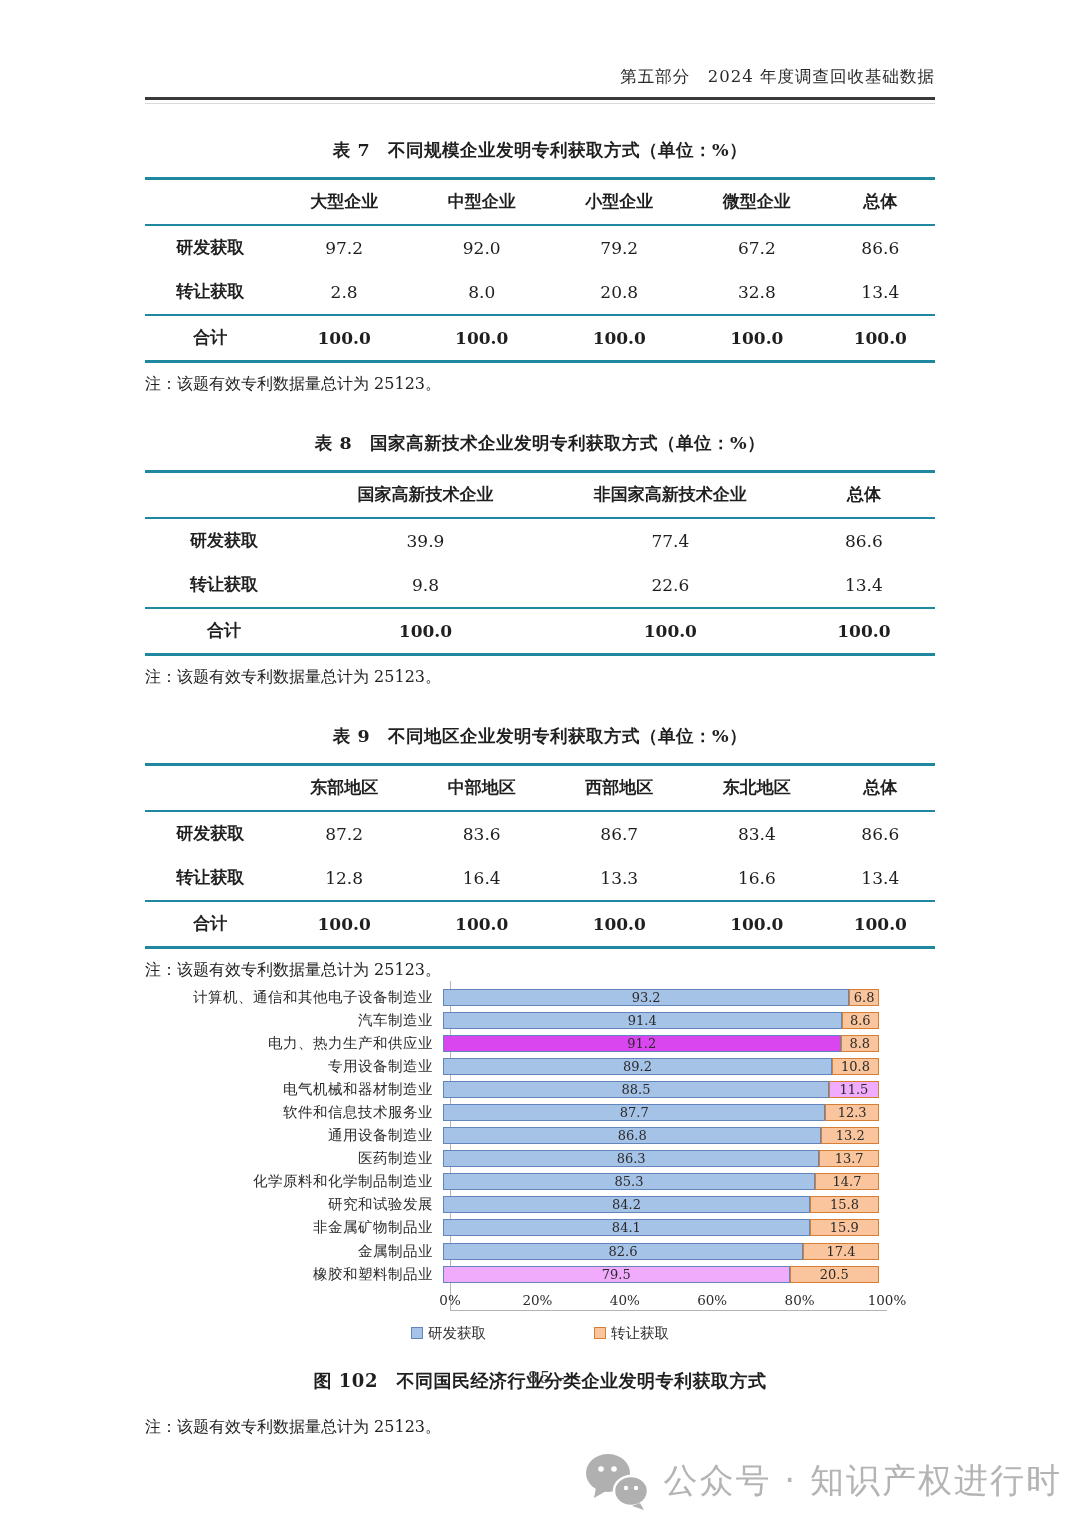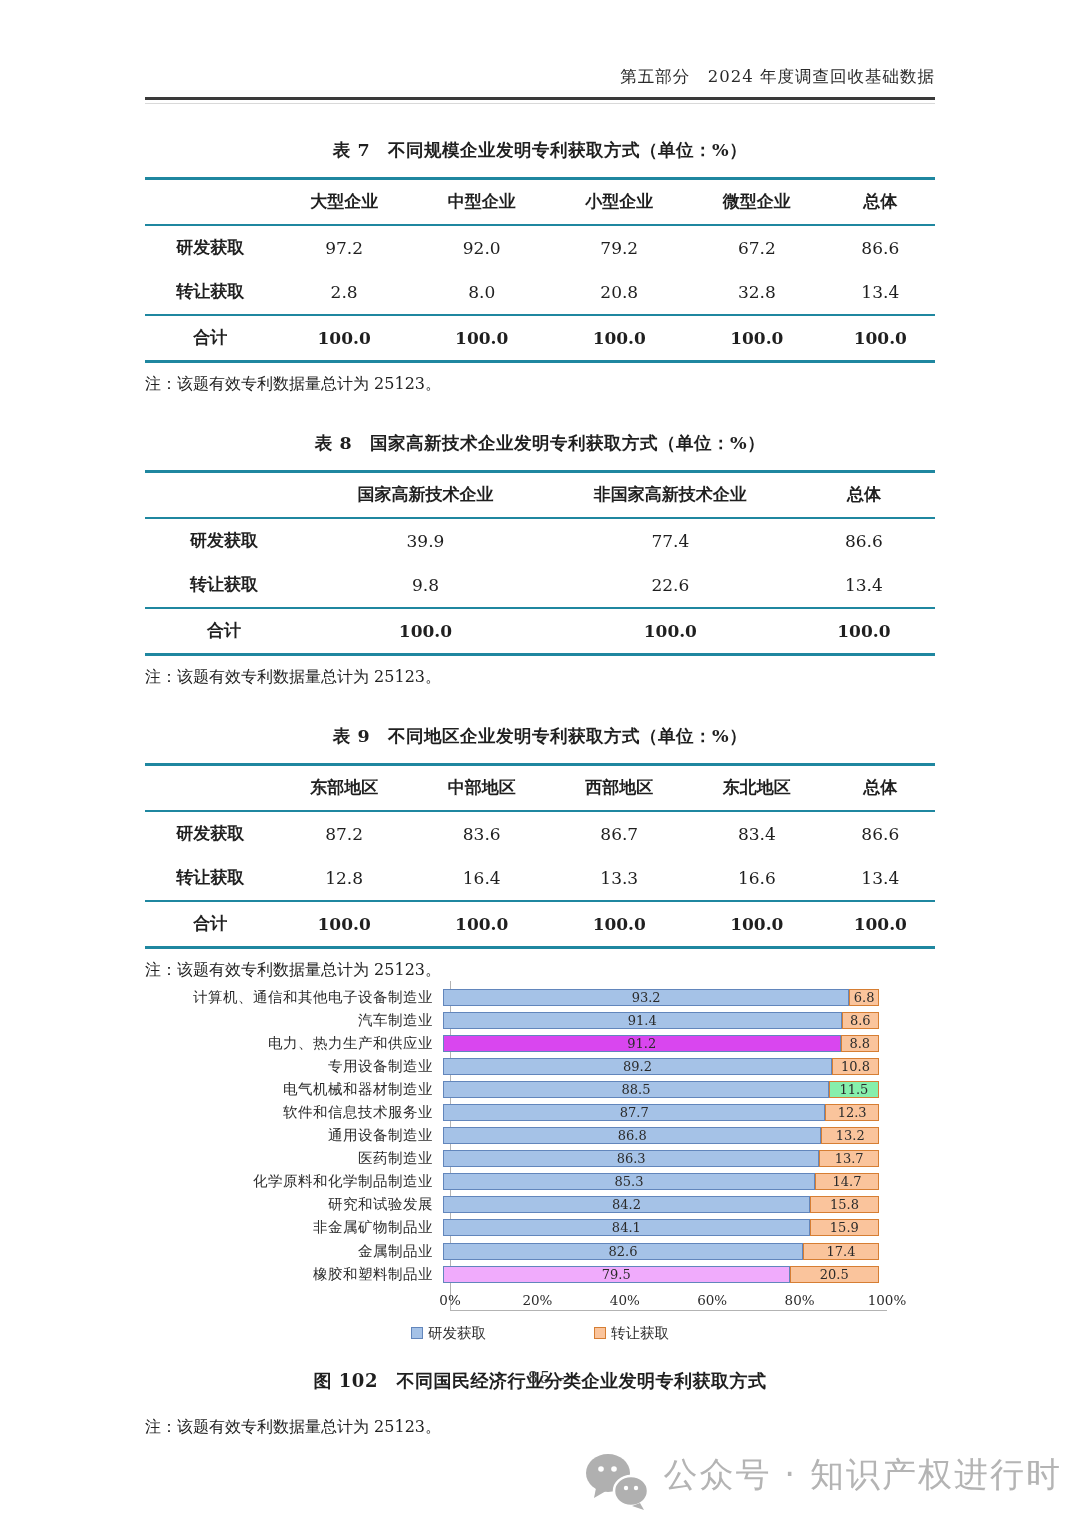--- a/index.html
+++ b/index.html
@@ -58,21 +58,21 @@
   .chart-legend { display:flex; justify-content:center; gap:108px; margin-top:8px; }
   .legend-item { display:flex; align-items:center; gap:5px; font-size:14.5px; color:#2b2b2b; }
   .legend-swatch { width:12px; height:12px; display:inline-block; }
 
   .figure-caption { text-align:center; font-weight:bold; font-size:18px; margin-top:26px; letter-spacing:0.5px; }
   .figure-note { font-size:16px; margin-top:24px; color:#222; }
 
   
   .page-number { position:absolute; left:0; right:0; top:1368px; text-align:center; font-size:16px; color:#333; letter-spacing:2px; }
   .watermark {
-    position:absolute; right:18px; top:1452px; display:flex; gap:14px;
+    position:absolute; right:18px; top:1452px; display:flex; align-items:center; gap:14px;
     color:#b4b4b4; font-family:"DejaVu Sans","Liberation Sans",sans-serif;
     font-size:34px; letter-spacing:2px; user-select:none;
   }
   .wechat-icon { width:66px; height:58px; flex:0 0 auto; }
 </style>
 </head>
 <body>
 
 <div class="page">
   <div class="content">
@@ -250,21 +250,21 @@
                   <span>10.8</span>
                 </div>
               </div>
             </div>
             <div class="crow">
               <div class="clabel">电气机械和器材制造业</div>
               <div class="ctrack">
                 <div class="seg" style="width: 88.5%; background: rgb(165, 194, 231); border: 1px solid rgb(98, 134, 188);">
                   <span>88.5</span>
                 </div>
-                <div class="seg" style="width: 11.5%; background: #86efac; border: 1px solid rgb(214, 126, 51);">
+                <div class="seg" style="width: 11.5%; background: #f0abfc; border: 1px solid rgb(214, 126, 51);">
                   <span>11.5</span>
                 </div>
               </div>
             </div>
             <div class="crow">
               <div class="clabel">软件和信息技术服务业</div>
               <div class="ctrack">
                 <div class="seg" style="width: 87.7%; background: rgb(165, 194, 231); border: 1px solid rgb(98, 134, 188);">
                   <span>87.7</span>
                 </div>

